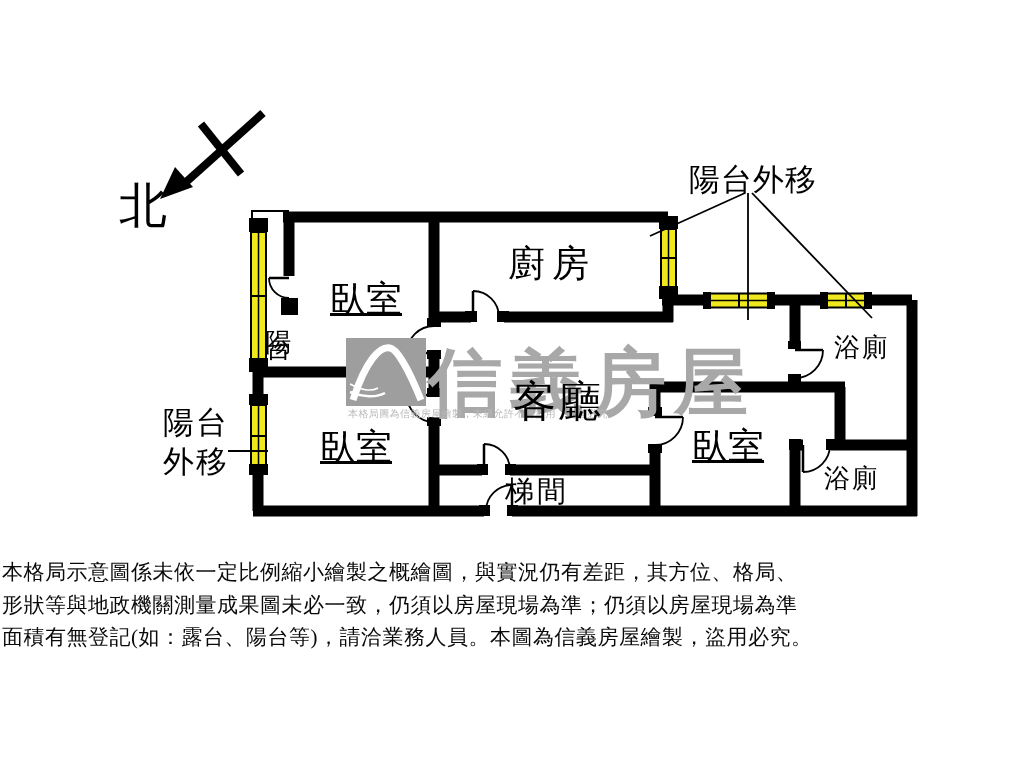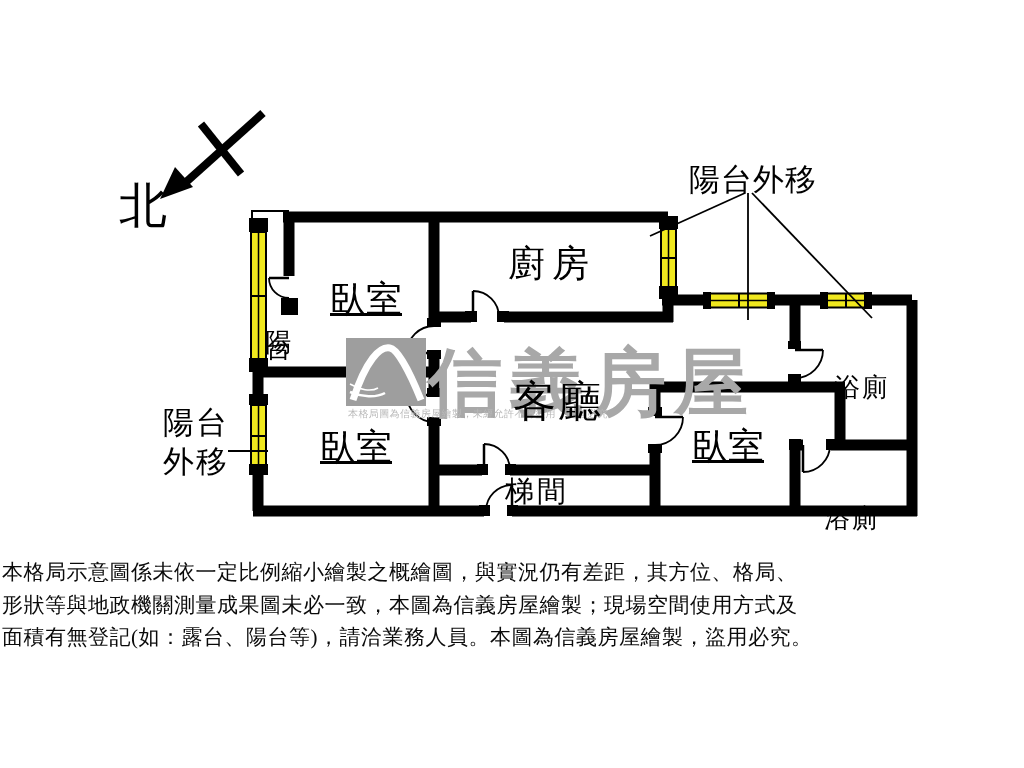--- a/index.html
+++ b/index.html
@@ -4,21 +4,21 @@
 <style>
   html,body{margin:0;padding:0;background:#fff;}
   #stage{position:relative;width:1024px;height:768px;background:#ffffff;overflow:hidden;
          font-family:"Liberation Serif","DejaVu Serif",serif;}
   #plan-svg{position:absolute;left:0;top:0;}
   .lbl{position:absolute;transform:translate(-50%,-50%);color:#000;white-space:nowrap;
        font-family:"Liberation Serif","DejaVu Serif",serif;line-height:1;}
   .lbl-room{font-size:36px;text-decoration:underline;}
   .lbl-kitchen{font-size:37px;letter-spacing:7px;}
   .lbl-living{font-size:43px;letter-spacing:2px;}
-  .lbl-bath{font-size:26px;letter-spacing:2px;margin-top:40px;}
+  .lbl-bath{font-size:26px;letter-spacing:2px;}
   .lbl-stair{font-size:29px;letter-spacing:3px;}
   .lbl-north{font-size:48px;}
   .lbl-ann{font-size:31px;letter-spacing:1px;}
   .lbl-ann-left{font-size:31px;letter-spacing:2px;white-space:normal;width:70px;text-align:left;line-height:39px;}
   .lbl-balcony{font-size:26px;writing-mode:vertical-rl;text-orientation:upright;letter-spacing:4px;}
   
   #wm-layer{position:absolute;left:16px;top:0;width:952px;height:768px;pointer-events:none;}
   .wm-brand{position:absolute;left:412px;top:334px;font-size:74px;font-weight:bold;
             letter-spacing:8px;color:#a8a8a8;white-space:nowrap;}
   .wm-notice{position:absolute;left:332px;top:407px;font-size:10px;letter-spacing:0.4px;
@@ -204,17 +204,17 @@
 
     <div class="lbl lbl-room" style="left:728px;top:446px;">臥室</div>
 
     <div class="lbl lbl-bath" style="left:862px;top:348px;">浴廁</div>
 
     <div class="lbl lbl-bath" style="left:852px;top:479px;">浴廁</div>
   </div>
 
   <div id="disclaimer">
     <div class="disc-line">本格局示意圖係未依一定比例縮小繪製之概繪圖，與實況仍有差距，其方位、格局、</div>
-    <div class="disc-line">形狀等與地政機關測量成果圖未必一致，本圖為信義房屋繪製；現場空間使用方式及</div>
+    <div class="disc-line">形狀等與地政機關測量成果圖未必一致，仍須以房屋現場為準；仍須以房屋現場為準</div>
     <div class="disc-line">面積有無登記(如：露台、陽台等)，請洽業務人員。本圖為信義房屋繪製，盜用必究。</div>
   </div>
 
 </div>
 
 </body></html>

